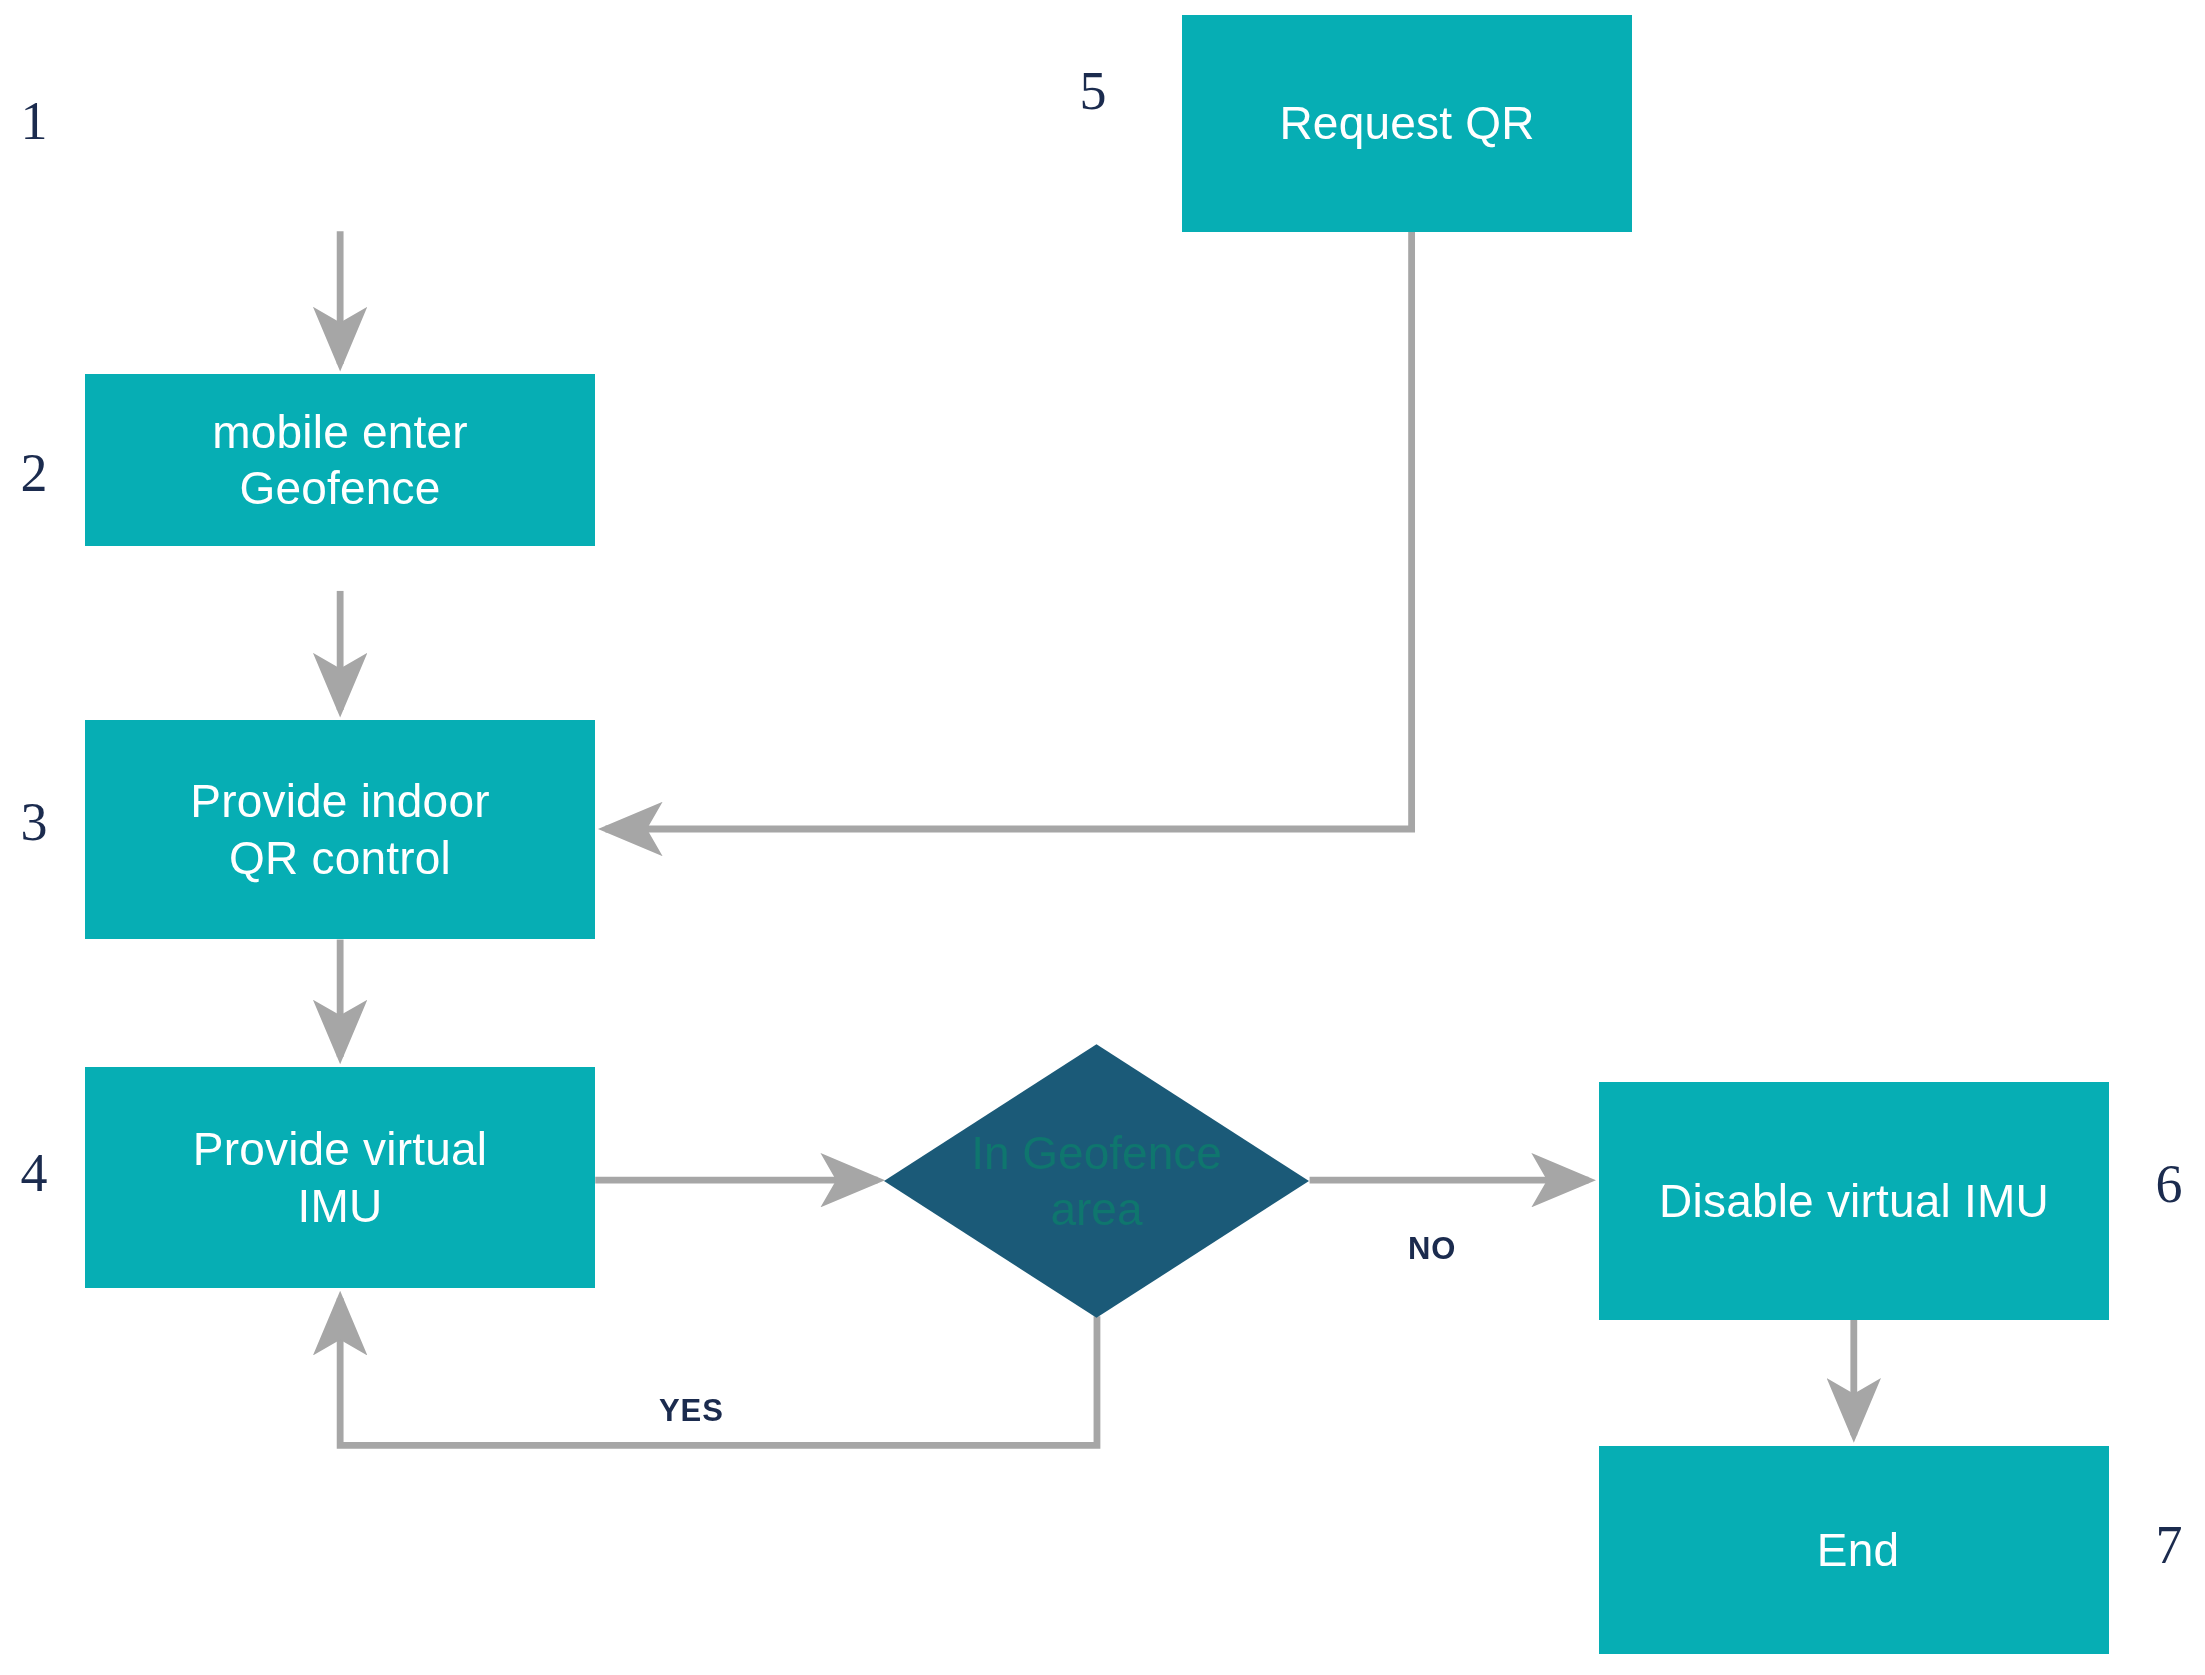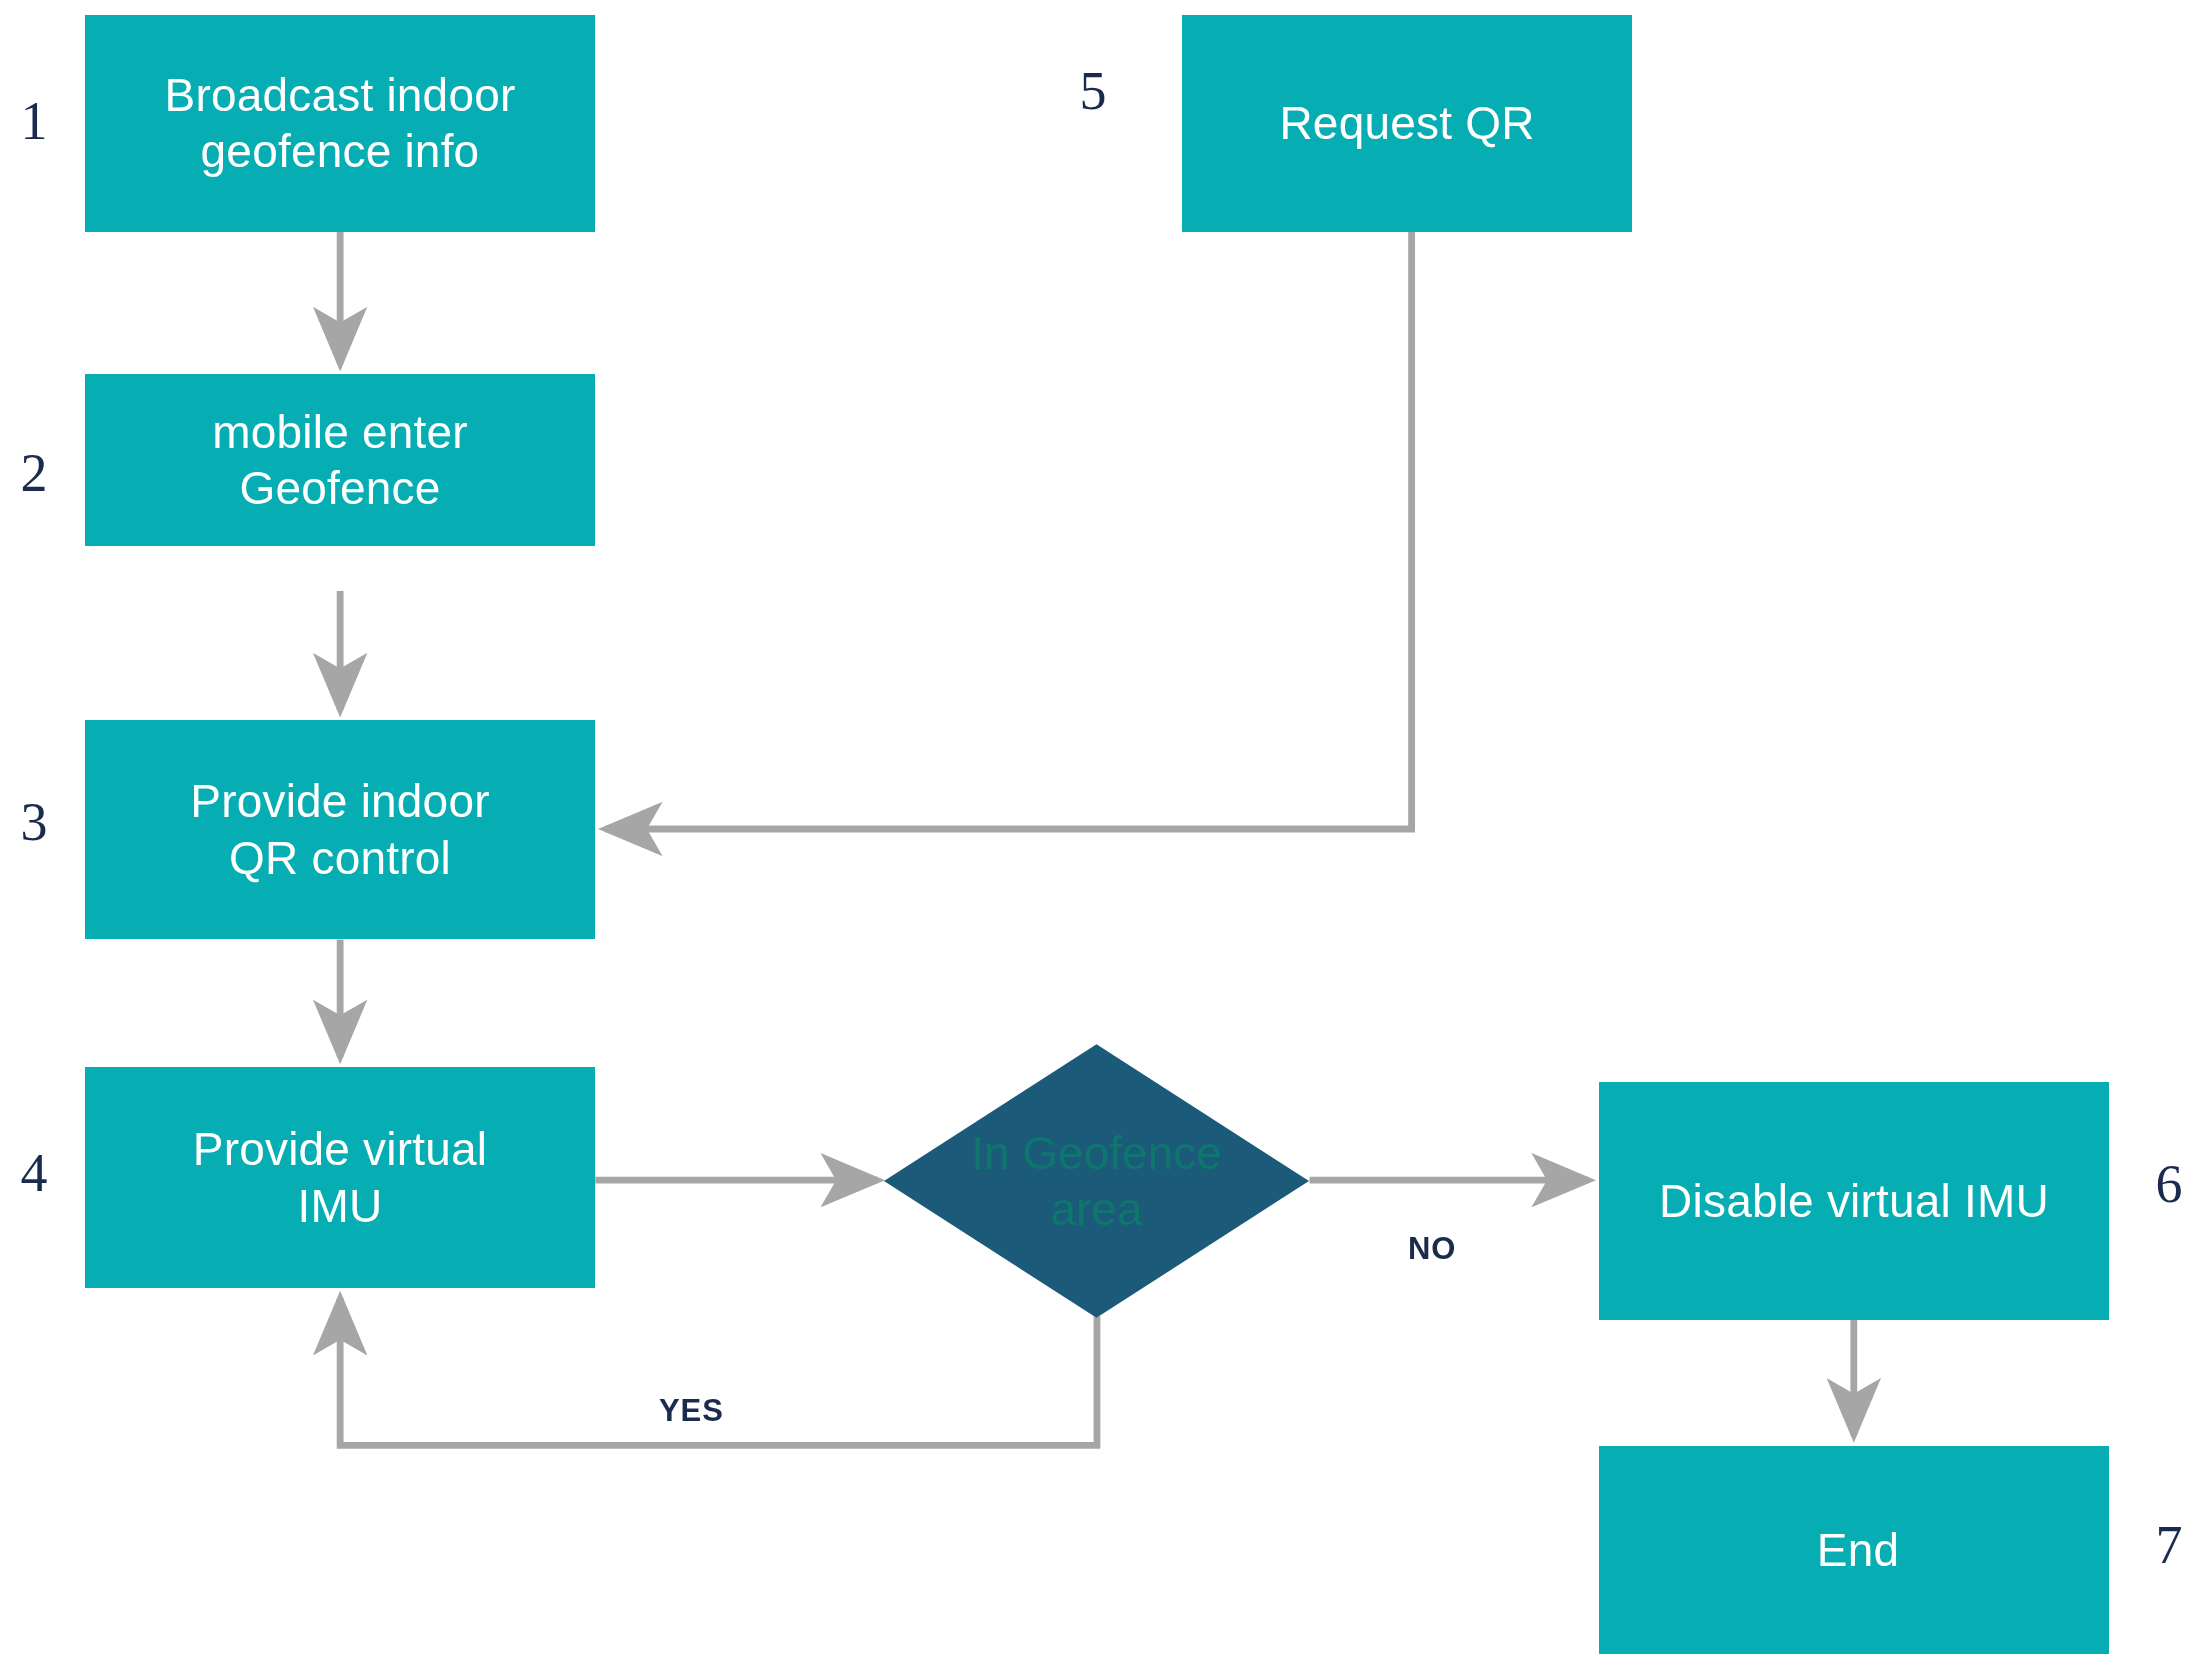--- a/index.html
+++ b/index.html
@@ -82,24 +82,20 @@
       <line x1="1540" y1="1388" x2="1868" y2="1388"></line>
 
       <line x1="2180" y1="1520" x2="2180" y2="1688"></line>
 
       <path d="M1660,272 L1660,975 L712,975"></path>
 
       <path d="M1290,1548 L1290,1700 L400,1700 L400,1527"></path>
     </g>
   </svg>
 
-  <div class="node box" style="left:85px;top:14.5px;width:510px;height:217px;">
-    <span style="white-space:pre-line;">Broadcast indoor
-geofence info</span>
-  </div>
   <div class="step-num" style="left:0px;top:94px;width:68px;">1</div>
 
   <div class="node box" style="left:85px;top:374px;width:510px;height:172px;">
     <span style="white-space:pre-line;">mobile enter
 Geofence</span>
   </div>
   <div class="step-num" style="left:0px;top:446px;width:68px;">2</div>
 
   <div class="node box" style="left:85px;top:720px;width:510px;height:219px;">
     <span style="white-space:pre-line;">Provide indoor

